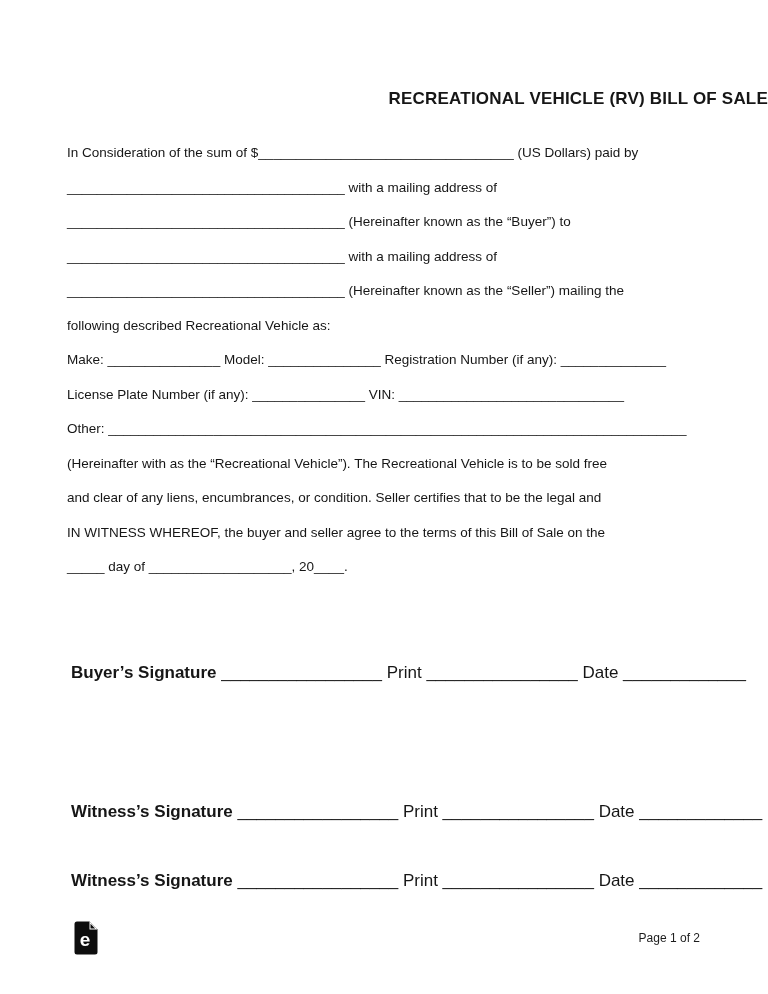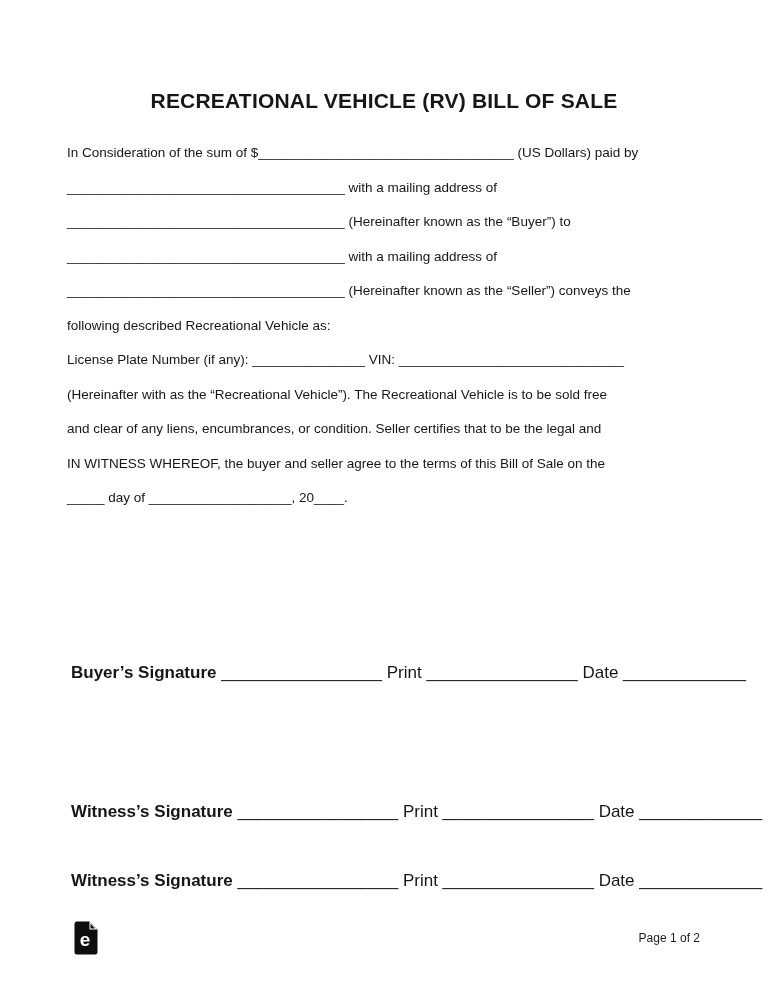--- a/index.html
+++ b/index.html
@@ -14,22 +14,22 @@
     background: #ffffff;
     font-family: "Liberation Sans", sans-serif;
     color: #161616;
     overflow: hidden;
   }
   .title {
     position: absolute;
     top: 89px;
     left: 0;
     width: 100%;
-    text-align: center;
-    font-size: 21px;
+    text-align: right;
+    font-size: 17px;
     font-weight: bold;
     letter-spacing: 0.2px;
     white-space: nowrap;
   }
   .body-lines {
     position: absolute;
     top: 136px;
     left: 67px;
     width: 640px;
   }
@@ -78,23 +78,25 @@
 
 <div class="page">
 
   <div class="title">RECREATIONAL VEHICLE (RV) BILL OF SALE</div>
 
   <div class="body-lines">
     <p class="line">In Consideration of the sum of $__________________________________ (US Dollars) paid by</p>
     <p class="line">_____________________________________ with a mailing address of</p>
     <p class="line">_____________________________________ (Hereinafter known as the “Buyer”) to</p>
     <p class="line">_____________________________________ with a mailing address of</p>
-    <p class="line">_____________________________________ (Hereinafter known as the “Seller”) conveys the</p>
+    <p class="line">_____________________________________ (Hereinafter known as the “Seller”) mailing the</p>
     <p class="line">following described Recreational Vehicle as:</p>
+    <p class="line">Make: _______________ Model: _______________ Registration Number (if any): ______________</p>
     <p class="line">License Plate Number (if any): _______________ VIN: ______________________________</p>
+    <p class="line">Other: _____________________________________________________________________________</p>
     <p class="line">(Hereinafter with as the “Recreational Vehicle”). The Recreational Vehicle is to be sold free</p>
     <p class="line">and clear of any liens, encumbrances, or condition. Seller certifies that to be the legal and</p>
     <p class="line">IN WITNESS WHEREOF, the buyer and seller agree to the terms of this Bill of Sale on the</p>
     <p class="line">_____ day of ___________________, 20____.</p>
   </div>
 
   <div class="sig-row" id="sig-buyer">
     <span class="lbl">Buyer’s Signature</span>
     <span>_________________</span>
     <span>Print</span>

